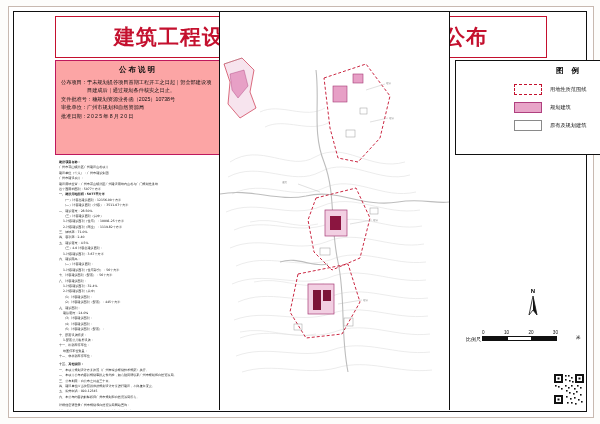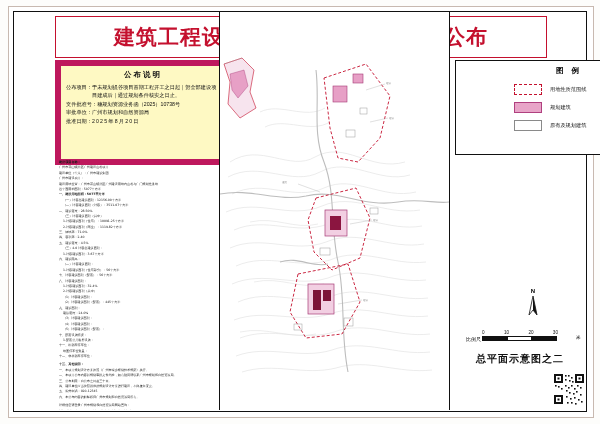--- a/index.html
+++ b/index.html
@@ -27,21 +27,21 @@
     border:1px solid #c4102e;background:#fff;
     display:flex;align-items:center;justify-content:center;
   }
   .title-text{
     font-size:21px;font-weight:bold;color:#c4102e;letter-spacing:1px;
     font-family:"DejaVu Sans","Liberation Sans",sans-serif;
   }
   
   .info-panel{
     position:absolute;left:55px;top:60px;width:164px;height:93px;
-    border:6px solid #be185d;background:#fef9c3;
+    border:1px solid #be185d;background:#fca5a5;
   }
   .info-head{
     text-align:center;font-size:7.5px;font-weight:bold;color:#111;
     padding-top:4px;letter-spacing:2px;
   }
   .info-rows{padding:4px 5px 0 5px;}
   .irow{display:flex;font-size:5.2px;line-height:1.5;color:#111;margin-bottom:1px;}
   .irow .k{white-space:nowrap;}
   .irow .v{flex:1;}
   .irow.spaced .v{letter-spacing:1.2px;}
@@ -299,21 +299,20 @@
       <span>30</span>
     </div>
     <div class="scale-line">
       <div class="scale-seg" style="left:0;width:25px;background:#111;"></div>
       <div class="scale-seg" style="left:25px;width:25px;background:#fff;"></div>
       <div class="scale-seg" style="left:50px;width:25px;background:#111;"></div>
       <span class="unit">米</span>
     </div>
   </div>
 
-  <div class="sheet-title">总平面示意图之二</div>
 
   <div class="qr">
     <svg class="qr-grid" viewBox="0 0 34 34">
       <rect width="34" height="34" fill="#fff"></rect>
       <g fill="#111">
         <rect x="2" y="2" width="9" height="9"></rect>
           <rect x="4" y="4" width="5" height="5" fill="#fff"></rect>
           <rect x="5.5" y="5.5" width="2" height="2"></rect>
         <rect x="23" y="2" width="9" height="9"></rect>
           <rect x="25" y="4" width="5" height="5" fill="#fff"></rect>

